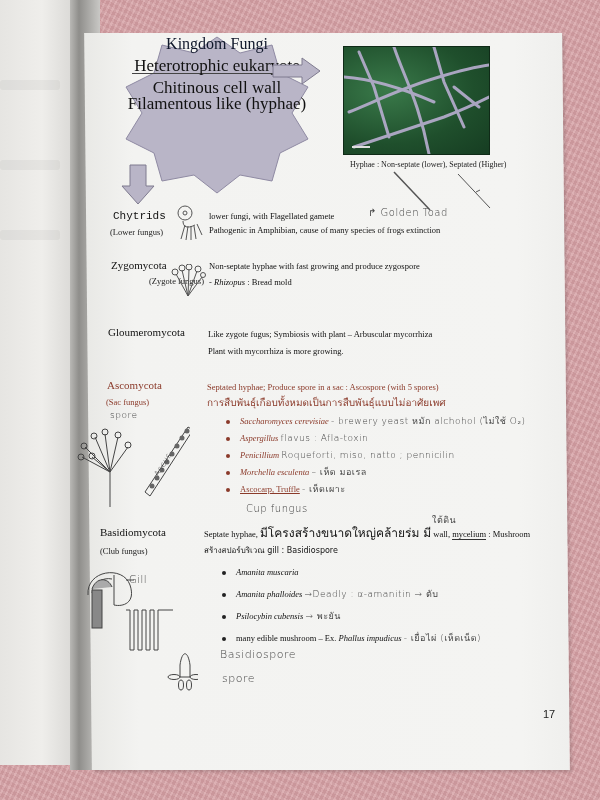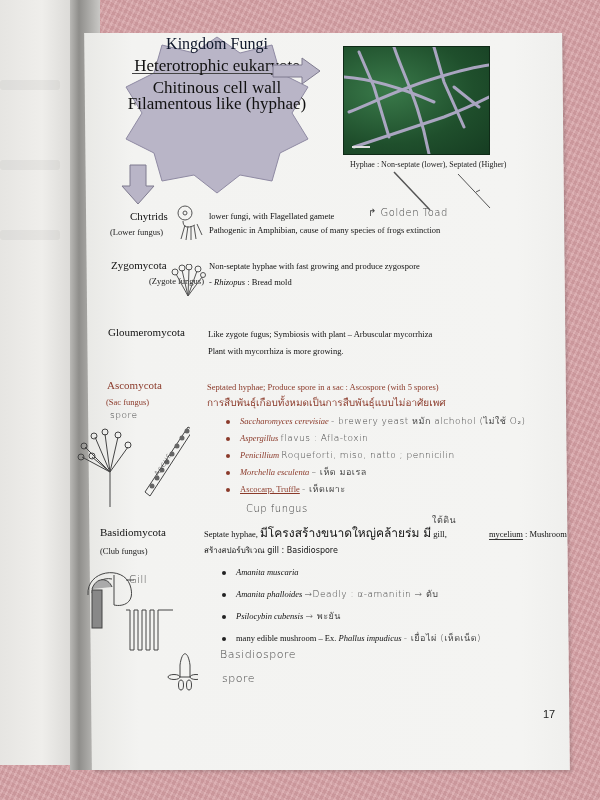--- a/index.html
+++ b/index.html
@@ -98,21 +98,21 @@
     <rect x="8" y="99" width="18" height="2" fill="#e0e0e0"></rect>
   </svg>
 </div>
 <div class="abs caption" style="left:325px;top:160px;margin-left:25px;">Hyphae : Non-septate (lower), Septated (Higher)</div>
 <svg class="abs" style="left:390px;top:168px;" width="110" height="45" viewBox="0 0 110 45">
   <line x1="4" y1="4" x2="40" y2="42" stroke="#555" stroke-width="1.5"></line>
   <line x1="68" y1="6" x2="100" y2="40" stroke="#555" stroke-width="1"></line>
   <line x1="86" y1="24" x2="90" y2="22" stroke="#555" stroke-width="1"></line>
 </svg>
 
-<div class="abs heading" style="left:130px;top:210px;">Chytrids</div>
+<div class="abs heading" style="left:113px;top:210px;font-family:Liberation Mono, monospace;">Chytrids</div>
 <div class="abs sub" style="left:110px;top:227px;">(Lower fungus)</div>
 <svg class="abs" style="left:175px;top:203px;" width="32" height="40" viewBox="0 0 32 40">
   <circle cx="10" cy="10" r="7" fill="none" stroke="#555" stroke-width="1"></circle>
   <circle cx="10" cy="10" r="2" fill="none" stroke="#555" stroke-width="1"></circle>
   <path d="M8,18 C8,24 12,26 20,22 M10,22 L6,36 M13,23 L11,37 M16,23 L16,37 M19,23 L21,36 M22,21 L27,32" stroke="#555" stroke-width="1" fill="none"></path>
 </svg>
 <div class="abs body" style="left:209px;top:209px;">lower fungi, with Flagellated gamete</div>
 <div class="abs hand" style="left:368px;top:207px;font-size:10px;">↱ <span>Golden Toad</span></div>
 <div class="abs body" style="left:209px;top:223px;">Pathogenic in Amphibian, cause of many species of frogs extinction</div>
 
@@ -177,21 +177,21 @@
   <div class="body" style="height:17px;"><span class="bullet red"></span><i class="red">Penicillium</i> <span class="hand">Roqueforti, miso, natto ; pennicilin</span></div>
   <div class="body" style="height:17px;"><span class="bullet red"></span><i class="red">Morchella esculenta</i> <span class="hand">– เห็ด มอเรล</span></div>
   <div class="body" style="height:17px;"><span class="bullet red"></span><span class="red" style="text-decoration:underline;">Ascocarp, Truffle</span> <span class="hand">- เห็ดเผาะ</span></div>
 </div>
 <div class="abs hand" style="left:246px;top:503px;font-size:10px;">Cup fungus</div>
 
 <div class="abs heading" style="left:100px;top:526px;">Basidiomycota</div>
 <div class="abs sub" style="left:100px;top:546px;">(Club fungus)</div>
 <div class="abs hand" style="left:432px;top:513px;">ใต้ดิน</div>
 <div class="abs body" style="left:204px;top:526px;white-space:nowrap;">
-  <span>Septate hyphae, </span><span style="font-family:'DejaVu Sans',sans-serif;font-size:12px;">มีโครงสร้างขนาดใหญ่คล้ายร่ม มี</span><span> gill, </span><span style="border-bottom:1px solid #333;margin-left:40px;">mycelium</span><span> : Mushroom</span>
+  <span>Septate hyphae, </span><span style="font-family:'DejaVu Sans',sans-serif;font-size:12px;">มีโครงสร้างขนาดใหญ่คล้ายร่ม มี</span><span> wall, </span><span style="border-bottom:1px solid #333;">mycelium</span><span> : Mushroom</span>
 </div>
 <div class="abs body" style="left:204px;top:544px;font-family:'DejaVu Sans',sans-serif;font-size:8px;">สร้างสปอร์บริเวณ gill : Basidiospore</div>
 
 <div class="abs" style="left:222px;top:565px;">
   <div class="body" style="height:22px;"><span class="bullet"></span><i>Amanita muscaria</i></div>
   <div class="body" style="height:22px;"><span class="bullet"></span><i>Amanita phalloides</i> <span class="hand">→Deadly : α-amanitin → ตับ</span></div>
   <div class="body" style="height:22px;"><span class="bullet"></span><i>Psilocybin cubensis</i> <span class="hand">→ พะยัน</span></div>
   <div class="body" style="height:22px;"><span class="bullet"></span><span>many edible mushroom – Ex. </span><i>Phallus impudicus</i> <span class="hand">- เยื่อไผ่ (เห็ดเน็ด)</span></div>
 </div>
 

